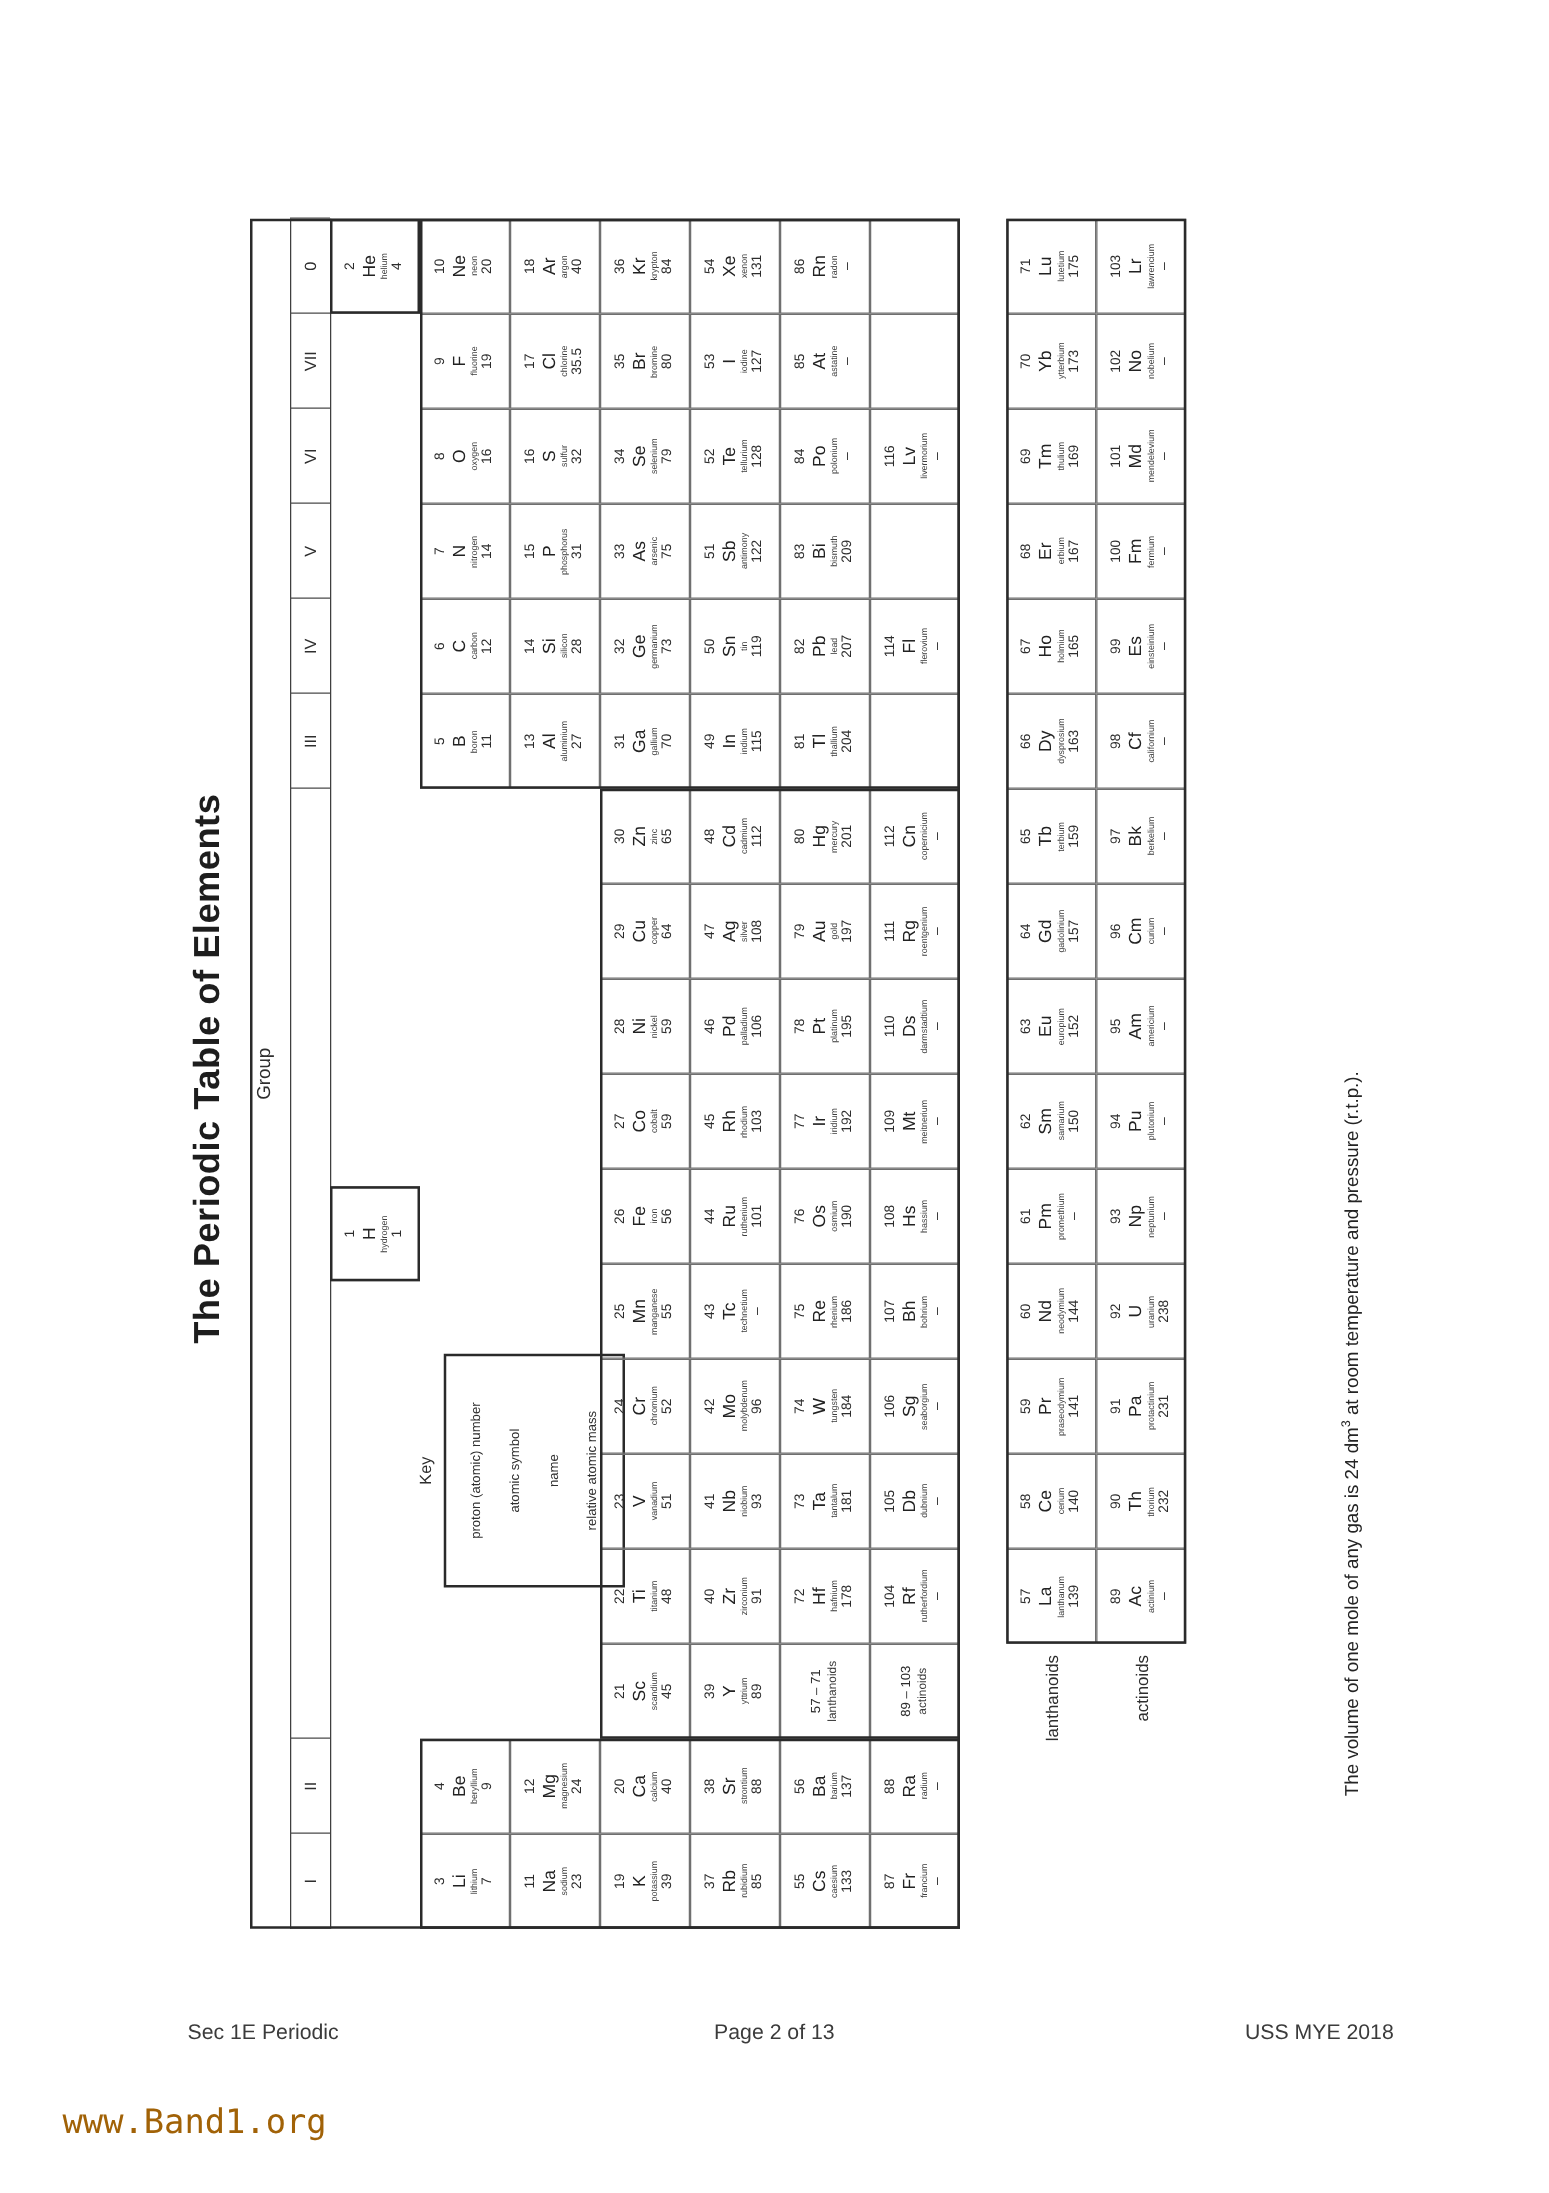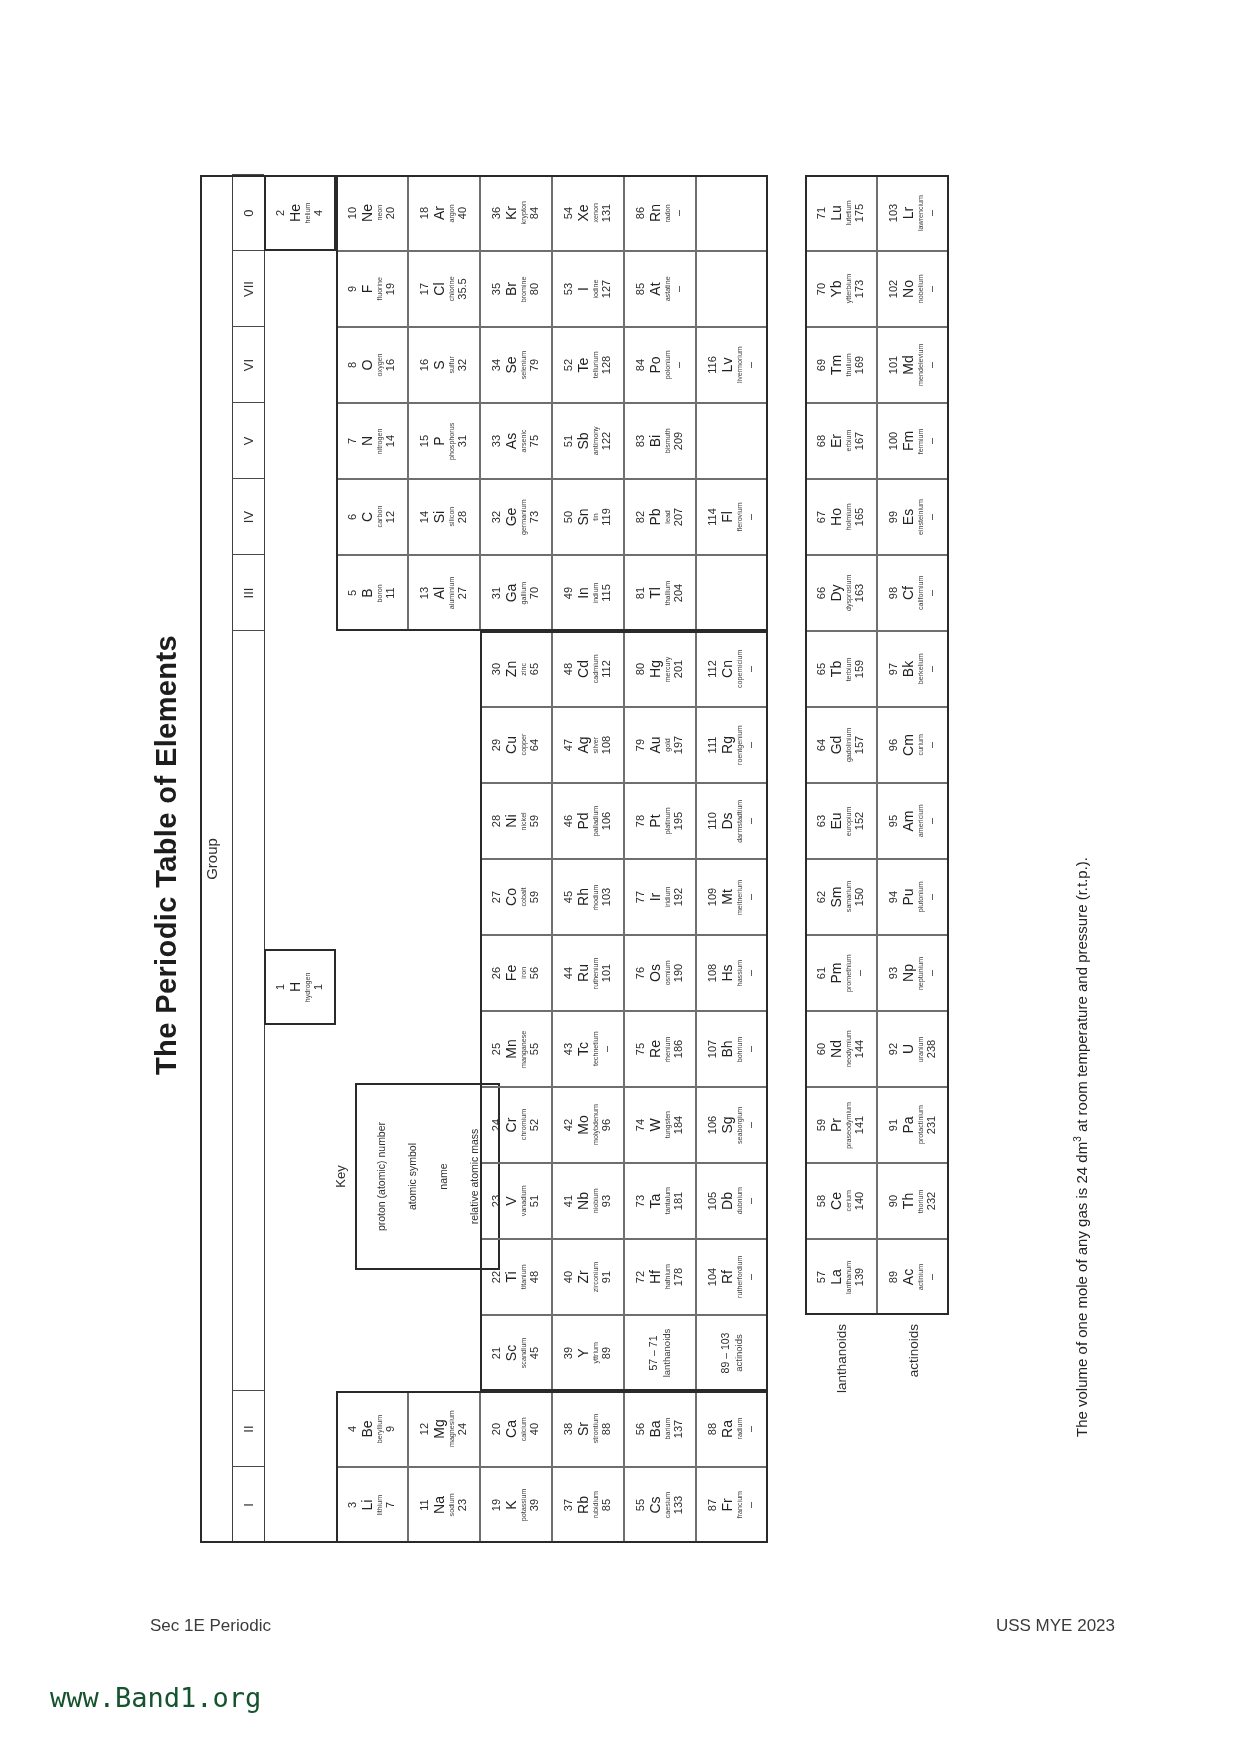--- a/index.html
+++ b/index.html
@@ -24,21 +24,21 @@
 .keylabel{font-size:13px;color:#2d2d2d;text-align:center}
 .keybox{left:285px;top:205px;width:187px;height:145px;border:2px solid #2a2a2a;display:flex;flex-direction:column;justify-content:space-around;align-items:center;padding:8px 2px;text-align:center}
 .keybox .kl{font-size:10.5px;color:#2f2f2f;white-space:nowrap}
 .fbl{display:flex;align-items:center;justify-content:flex-end;font-size:13.5px;color:#2e2e2e}
 .note{font-size:15px;color:#242424;white-space:nowrap}
 .note sup{font-size:10px}
 .footer{position:absolute;left:0;top:1616px;width:1239px;height:24px;font-size:17px;color:#3b3b3b}
 .f-center{position:absolute;left:0;top:0;width:100%;text-align:center}
 .f-left{position:absolute;left:150px;top:0}
 .f-right{position:absolute;right:124px;top:0}
-.wm{position:absolute;left:50px;top:1682px;font-family:"DejaVu Sans Mono",monospace;font-size:27px;color:#14532d}
+.wm{position:absolute;left:50px;top:1682px;font-family:"DejaVu Sans Mono",monospace;font-size:27px;color:#a16207}
 </style>
 </head>
 <body>
 
 <div>
 
   <div class="rot">
     <div class="canvas">
 
       <div class="abs title">The Periodic Table of Elements</div>
@@ -779,19 +779,20 @@
         <div class="rect" style="left: 12px; top: 186px; width: 152px; height: 432px;"></div>
         <div class="rect" style="left: 164px; top: 330px; width: 760px; height: 288px;"></div>
         <div class="rect" style="left: 924px; top: 186px; width: 456px; height: 432px;"></div>
         <div class="rect" style="left: 1304px; top: 114px; width: 76px; height: 72px;"></div>
         <div class="rect" style="left: 530px; top: 114px; width: 76px; height: 72px;"></div>
         <div class="rect" style="left: 240px; top: 655px; width: 1140px; height: 144px;"></div>
       </div>
   </div>
 
   <div class="footer">
+    <span class="f-center">Page 2 of 13</span>
     <span class="f-left">Sec 1E Periodic</span>
-    <span class="f-right">USS MYE 2023</span>
+    <span class="f-right">USS MYE 2018</span>
   </div>
 
   <div class="wm">www.Band1.org</div>
 
 </div>
 
 </body></html>

